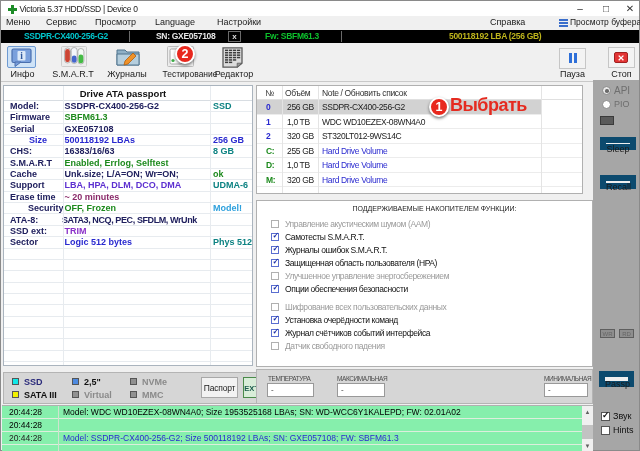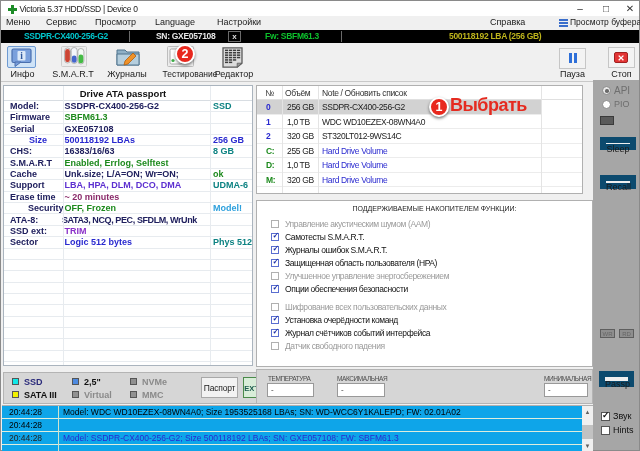--- a/index.html
+++ b/index.html
@@ -25,21 +25,21 @@
 
 #ltable{left:2px;top:84px;width:250px;height:281px;background:#fff;border:1px solid #aab4be;overflow:hidden;}
 .lrow{left:0;width:248px;height:11.35px;border-bottom:1px solid #e7ebef;}
 .lcell{top:0;height:11px;font-size:9px;font-weight:700;line-height:11.5px;white-space:nowrap;}
 .vline{top:0;width:1px;height:279px;background:#e7ebef;}
 
 #legend{left:2px;top:371px;width:256px;height:32px;background:#d6d6d6;border:1px solid #b4b4b4;}
 .lsq{width:7px;height:7px;border:1px solid #555;}
 .ltxt{font-size:9px;font-weight:700;color:#111;}
 
-#log{left:1px;top:404px;width:591px;height:46px;background:#0ea5e9;overflow:hidden;border-top:1px solid #b0b0b0;}
+#log{left:1px;top:404px;width:591px;height:46px;background:#86efac;overflow:hidden;border-top:1px solid #b0b0b0;}
 .logrow{left:0;width:580px;height:13px;border-bottom:1px solid #ddeedd;font-size:8.5px;line-height:13px;white-space:nowrap;}
 
 #dlist{left:255px;top:84px;width:327px;height:109px;background:#fff;border:1px solid #b0b0b0;overflow:hidden;}
 .drow{left:0;width:325px;height:14.5px;font-size:8.5px;line-height:14.5px;white-space:nowrap;letter-spacing:-0.35px;}
 .dvline{top:0;width:1px;height:107px;background:#e4e4e4;}
 
 #funcs{left:255px;top:199px;width:337px;height:167px;background:#fff;border:1px solid #b0b0b0;overflow:hidden;}
 .fitem{left:14px;height:13px;font-size:8.5px;line-height:13px;white-space:nowrap;letter-spacing:-0.4px;}
 .fcb{position:absolute;left:0;top:2px;width:8px;height:8px;background:#fff;border:1px solid #5a6ed0;}
 .fcb.dis{border:1px solid #b0b0b0;}

